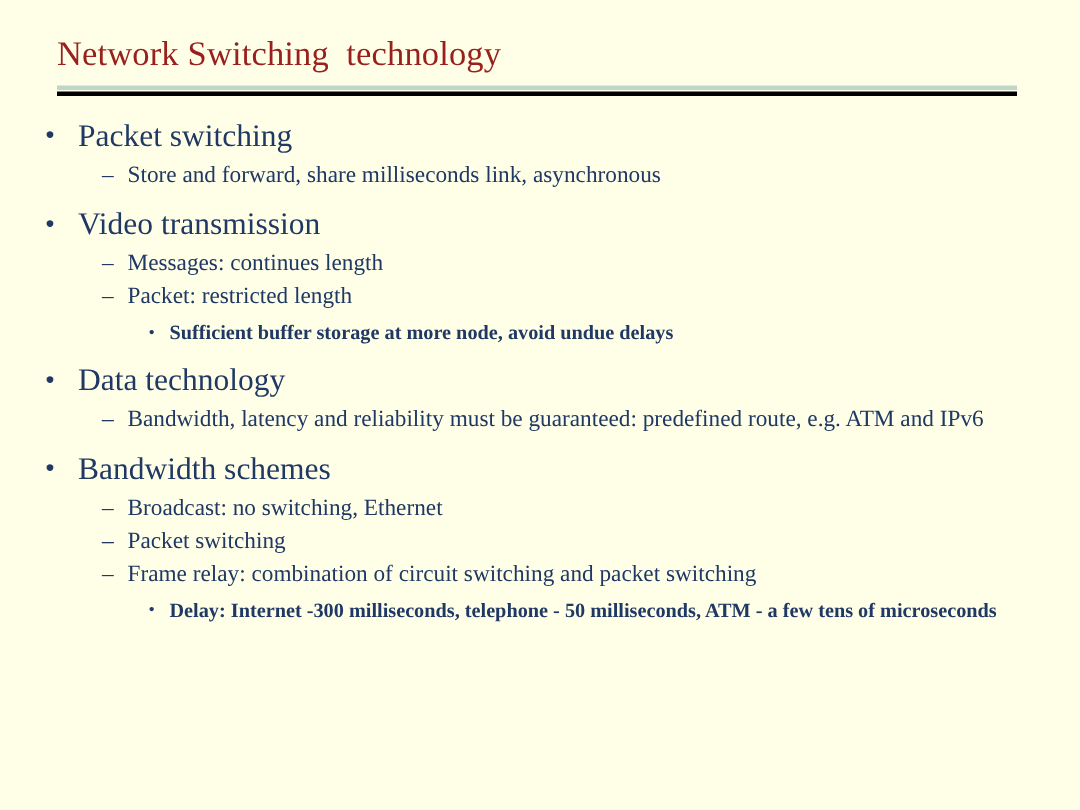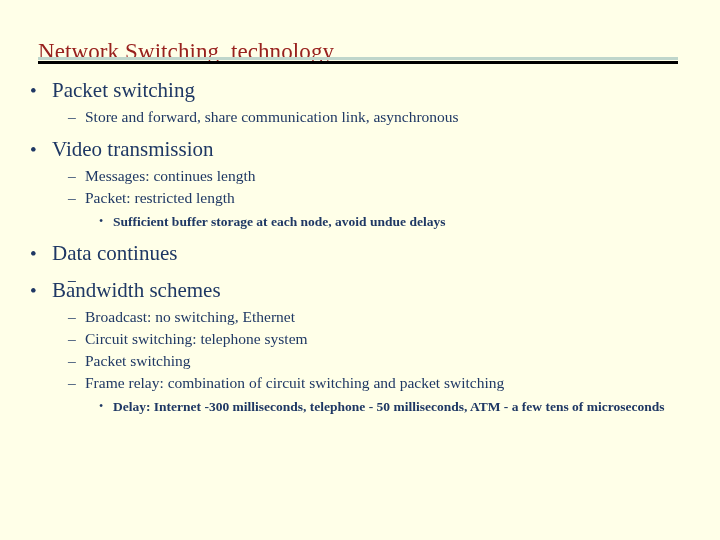--- a/index.html
+++ b/index.html
@@ -18,21 +18,21 @@
     width: 720px;
     height: 540px;
     background: #FFFFE8;
     box-sizing: border-box;
   }
 
   
   .title {
     position: absolute;
     left: 38px;
-    top: 23px;
+    top: 7px;
     width: 640px;
     color: #98211E;
     font-size: 23px;
     line-height: 28px;
     font-weight: normal;
     white-space: pre;
     letter-spacing: 0.1px;
   }
 
   
@@ -142,59 +142,59 @@
     <div class="rule-bottom"></div>
   </div>
 
   <div class="body">
       <div class="row lvl1">
         <span class="bullet">•</span>
         <span class="text">Packet switching</span>
       </div>
       <div class="row lvl2">
         <span class="bullet">–</span>
-        <span class="text">Store and forward, share communication link, asynchronous</span>
+        <span class="text">Store and forward, share milliseconds link, asynchronous</span>
       </div>
       <div class="row lvl1 gap-md">
         <span class="bullet">•</span>
         <span class="text">Video transmission</span>
       </div>
       <div class="row lvl2">
         <span class="bullet">–</span>
         <span class="text">Messages: continues length</span>
       </div>
       <div class="row lvl2">
         <span class="bullet">–</span>
         <span class="text">Packet: restricted length</span>
       </div>
       <div class="row lvl3 gap-sm">
         <span class="bullet">•</span>
-        <span class="text">Sufficient buffer storage at each node, avoid undue delays</span>
+        <span class="text">Sufficient buffer storage at more node, avoid undue delays</span>
       </div>
       <div class="row lvl1 gap-md">
         <span class="bullet">•</span>
-        <span class="text">Data continues</span>
-      </div>
-      <div class="row lvl2">
-        <span class="bullet">–</span>
-      </div>
-      <div class="row lvl2">
-        <span class="bullet">–</span>
+        <span class="text">Data technology</span>
+      </div>
+      <div class="row lvl2">
+        <span class="bullet">–</span>
+      </div>
+      <div class="row lvl2">
+        <span class="bullet">–</span>
+        <span class="text">Bandwidth, latency and reliability must be guaranteed: predefined route, e.g. ATM and IPv6</span>
       </div>
       <div class="row lvl1 gap-md">
         <span class="bullet">•</span>
         <span class="text">Bandwidth schemes</span>
       </div>
       <div class="row lvl2">
         <span class="bullet">–</span>
         <span class="text">Broadcast: no switching, Ethernet</span>
       </div>
       <div class="row lvl2">
         <span class="bullet">–</span>
-        <span class="text">Circuit switching: telephone system</span>
       </div>
       <div class="row lvl2">
         <span class="bullet">–</span>
         <span class="text">Packet switching</span>
       </div>
       <div class="row lvl2">
         <span class="bullet">–</span>
         <span class="text">Frame relay: combination of circuit switching and packet switching</span>
       </div>
       <div class="row lvl3 gap-sm">

